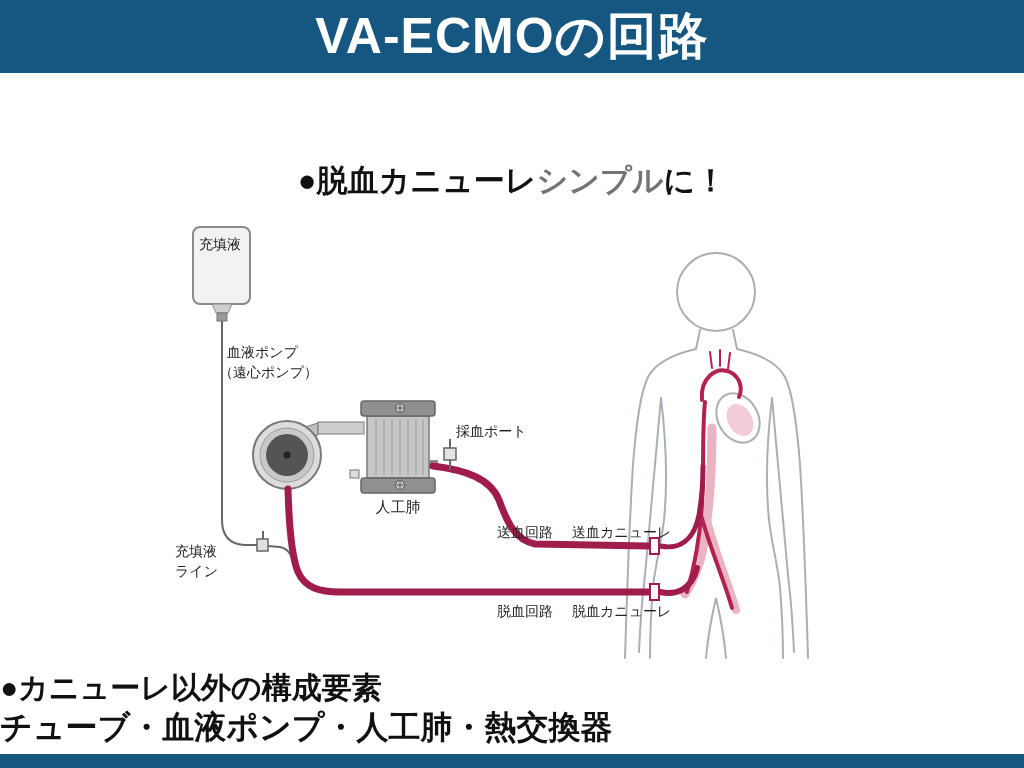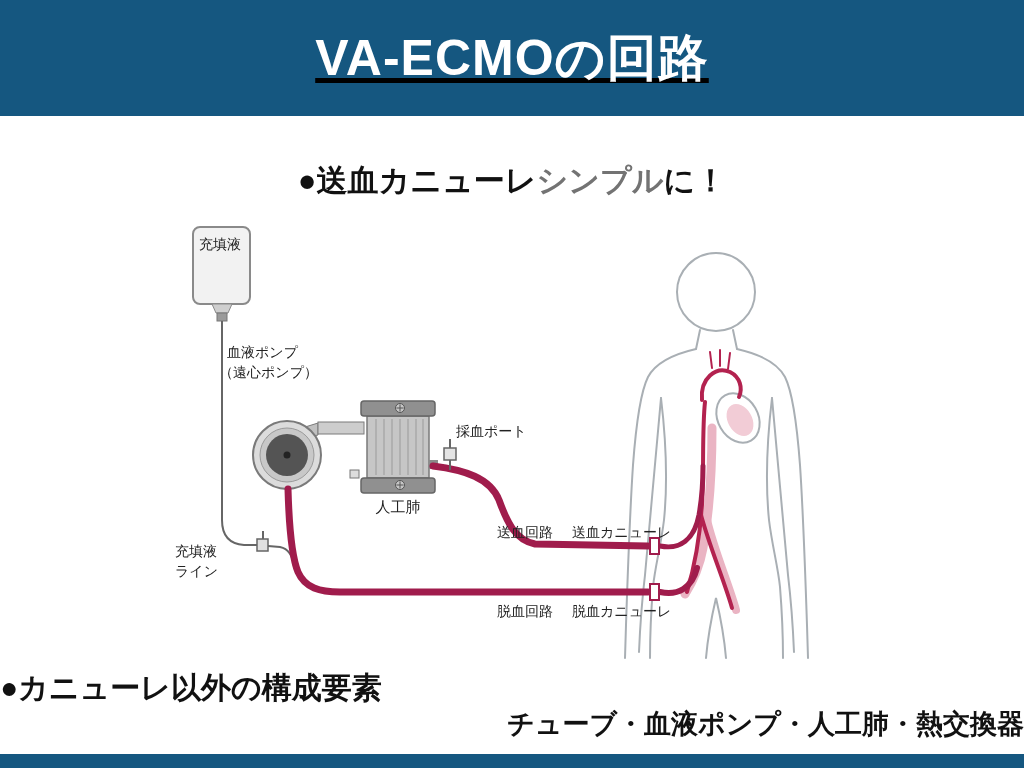--- a/index.html
+++ b/index.html
@@ -12,26 +12,25 @@
     height: 768px;
     margin: 0 auto;
     background: #ffffff;
     overflow: hidden;
   }
 
   .header-bar {
     position: absolute;
     top: 0; left: 0;
     width: 100%;
-    height: 116px;
+    height: 73px;
     background: #155780;
     display: flex;
     align-items: center;
     justify-content: center;
-    text-decoration: underline;
   }
   .slide-title {
     color: #ffffff;
     font-size: 50px;
     font-weight: 700;
     letter-spacing: 1px;
   }
 
   .subtitle {
     position: absolute;
@@ -63,22 +62,22 @@
     width: 100%;
     font-size: 30px;
     font-weight: 700;
     color: #111111;
   }
   .note-line2 {
     position: absolute;
     top: 706px;
     left: 0;
     width: 100%;
-    text-align: right;
-    font-size: 27px;
+    text-align: left;
+    font-size: 32px;
     font-weight: 700;
     color: #111111;
   }
 
   .footer-bar {
     position: absolute;
     bottom: 0; left: 0;
     width: 100%;
     height: 14px;
     background: #155780;
@@ -86,21 +85,21 @@
 </style>
 </head>
 <body>
 
 <div class="slide">
 
   <div class="header-bar">
     <div class="slide-title">VA-ECMOの回路</div>
   </div>
 
-  <div class="subtitle"><span>●送血カニューレ</span><span class="highlight">シンプル</span><span>に！</span></div>
+  <div class="subtitle"><span>●脱血カニューレ</span><span class="highlight">シンプル</span><span>に！</span></div>
 
   <svg class="diagram-svg" viewBox="0 0 1024 768" xmlns="http://www.w3.org/2000/svg">
 
     <g stroke="#a9afb4" stroke-width="2" fill="none" stroke-linecap="round">
       <circle cx="716" cy="292" r="39" fill="#ffffff"></circle>
       <path d="M700,330 L696,349"></path>
       <path d="M733,330 L737,349"></path>
 
       <path d="M696,349 C674,354 656,362 648,377 C640,393 636,425 633,465 C630,510 628,565 626,625 L625,658"></path>
       <path d="M737,349 C759,354 777,362 785,377 C793,393 797,425 800,465 C803,510 805,565 807,625 L808,658"></path>

